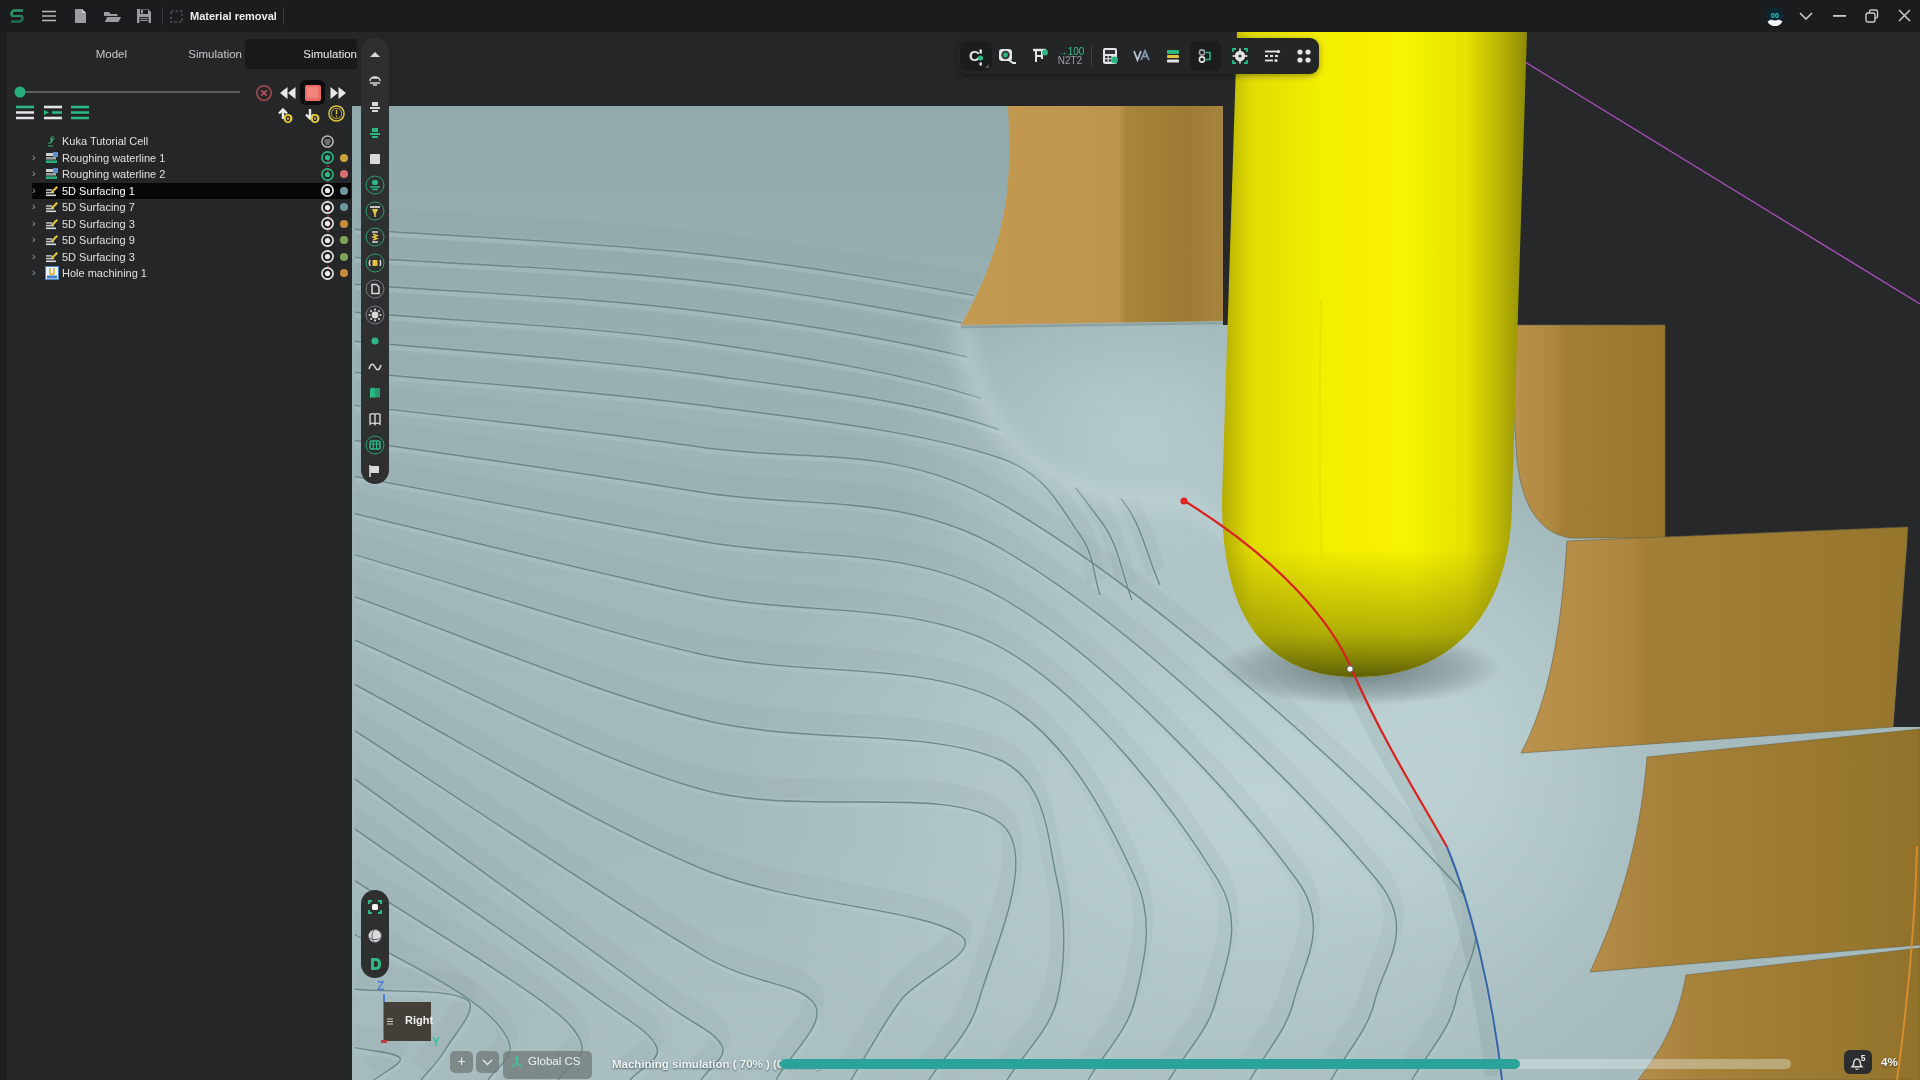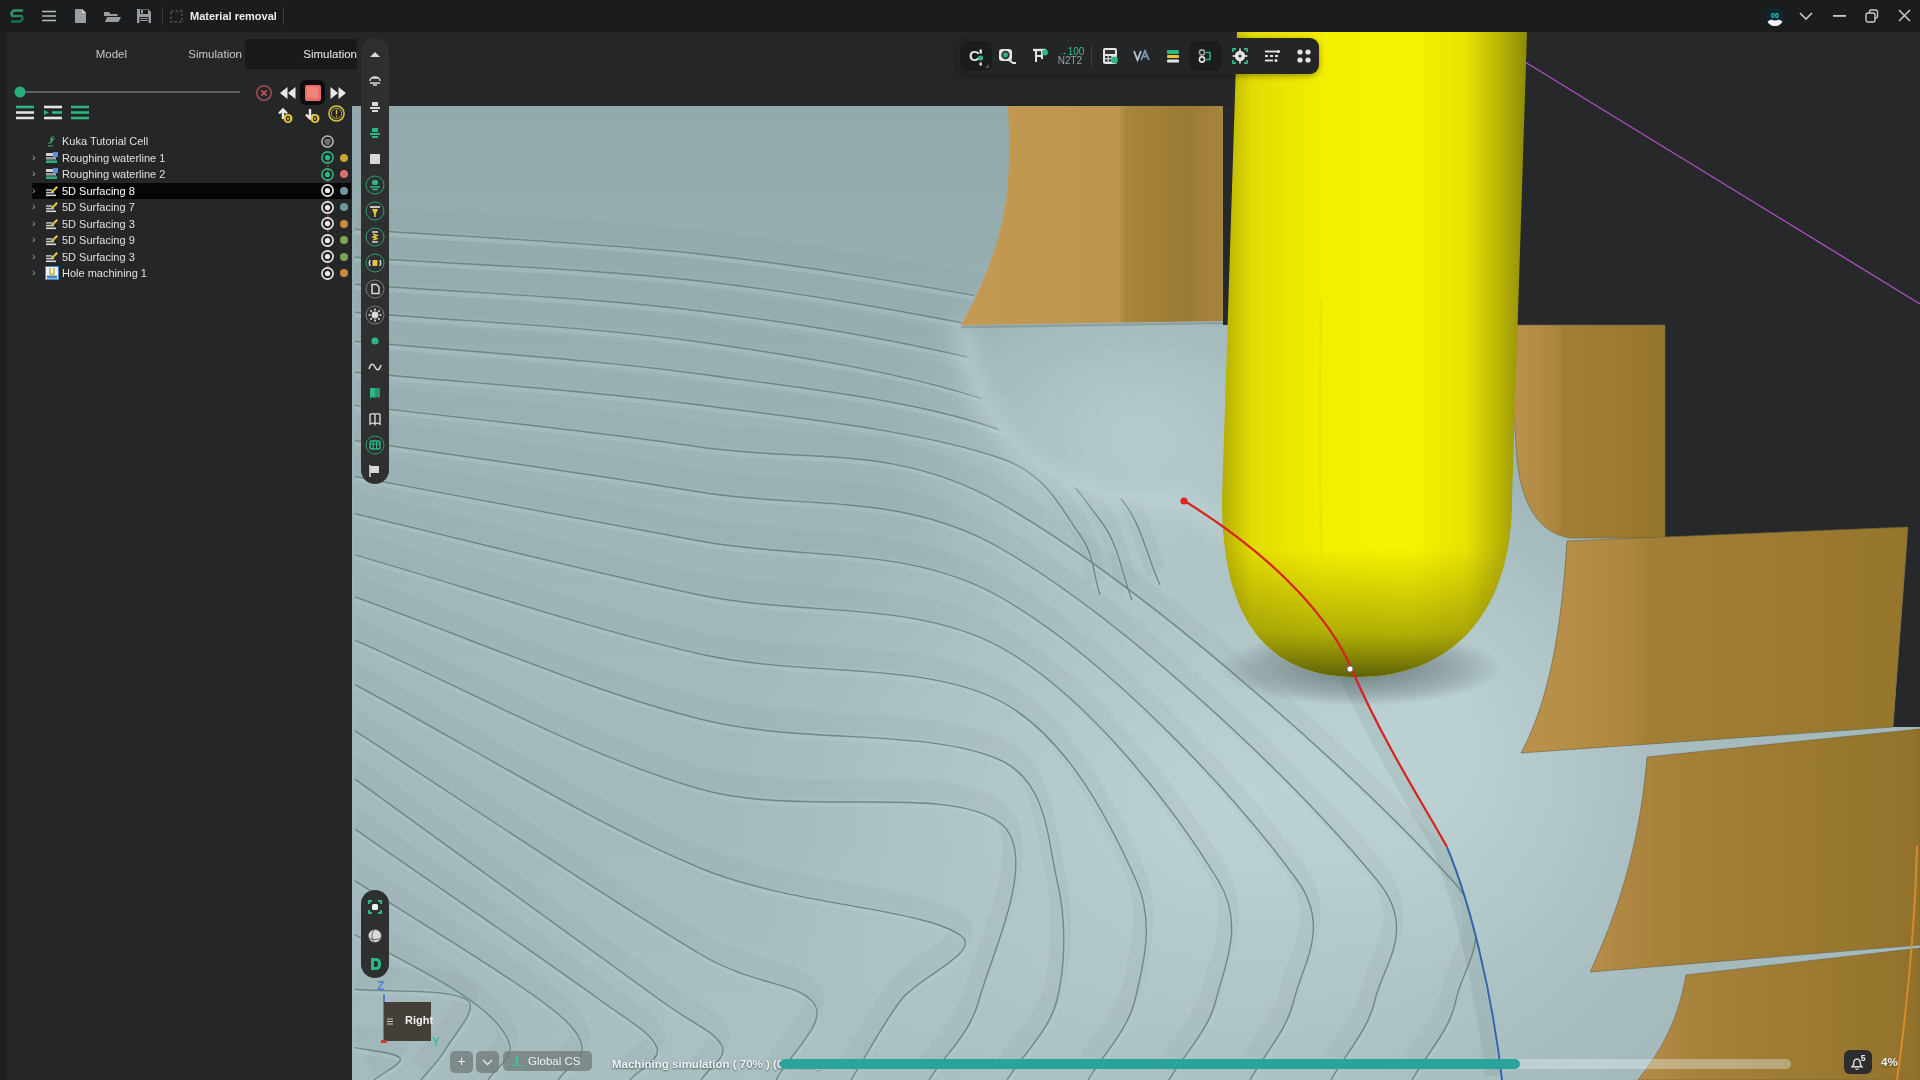--- a/index.html
+++ b/index.html
@@ -363,21 +363,21 @@
         <span class="tdot" style="background:#d76f6f"></span>
       </div>
 <div class="trow sel" style="top:150.5px">
         <span class="chev">›</span>
         <span class="ticon"><svg width="14" height="14" viewBox="0 0 14 14">
             <rect x="1" y="10.5" width="10" height="1.6" fill="#d8dbdb"></rect>
             <rect x="1" y="7.8" width="8" height="1.6" fill="#c4c8c8"></rect>
             <rect x="1" y="5.1" width="6" height="1.6" fill="#b7bbbb"></rect>
             <path d="M6,7.5 L11.5,2 L13,3.5 L7.5,9 Z" fill="#e4c63e"></path>
           </svg></span>
-        <span class="tlabel">5D Surfacing 8</span>
+        <span class="tlabel">5D Surfacing 1</span>
         <span class="tradio"><svg width="15" height="15" viewBox="0 0 15 15">
             <circle cx="7.5" cy="7.5" r="5.6" fill="none" stroke="#e9ebeb" stroke-width="1.6"></circle>
             <circle cx="7.5" cy="7.5" r="2.6" fill="#e9ebeb"></circle>
           </svg></span>
         <span class="tdot" style="background:#6f979e"></span>
       </div>
 <div class="trow" style="top:167.0px">
         <span class="chev">›</span>
         <span class="ticon"><svg width="14" height="14" viewBox="0 0 14 14">
             <rect x="1" y="10.5" width="10" height="1.6" fill="#d8dbdb"></rect>
@@ -664,21 +664,21 @@
   </div>
   <div style="position:absolute;left:432px;top:1035px;color:#35c79b;font-size:12px;font-weight:bold">Y</div>
   <div style="position:absolute;left:381px;top:1040px;width:6px;height:3px;background:#c04040"></div>
 
   <div style="position:absolute;left:450px;top:1051px;width:23px;height:22px;background:rgba(112,122,120,0.75);border-radius:5px;color:#e8ecec;text-align:center;line-height:21px;font-size:14px">+</div>
   <div style="position:absolute;left:476px;top:1051px;width:23px;height:22px;background:rgba(112,122,120,0.75);border-radius:5px">
     <svg style="position:absolute;left:6px;top:8px" width="11" height="7" viewBox="0 0 11 7">
         <path d="M1,1 L5.5,5.5 L10,1" stroke="#dfe3e3" stroke-width="1.5" fill="none"></path>
       </svg>
   </div>
-  <div style="position:absolute;left:503px;top:1051px;width:89px;height:20px;background:rgba(112,122,120,0.75);border-radius:5px">
+  <div style="position:absolute;left:503px;top:1051px;width:89px;height:28px;background:rgba(112,122,120,0.75);border-radius:5px">
     <svg style="position:absolute;left:7px;top:4px" width="14" height="14" viewBox="0 0 14 14">
         <path d="M7,1 V8 M7,8 L2,12 M7,8 L12,12" stroke="#35c79b" stroke-width="1.6"></path>
         <path d="M7,1 l-1.8,3 h3.6 Z" fill="#35c79b"></path>
       </svg>
     <div style="position:absolute;left:25px;top:4px;color:#eef1f1;font-size:11.5px">Global CS</div>
   </div>
 
   <div style="position:absolute;left:612px;top:1058px;color:#f0f4f3;font-size:11.5px;font-weight:bold;text-shadow:0 1px 2px rgba(40,60,60,0.8)">Machining simulation ( 70% ) (0:07:58)</div>
 
   <div style="position:absolute;left:780px;top:1059px;width:1011px;height:10px;background:rgba(232,242,239,0.38);border-radius:5px"></div>

